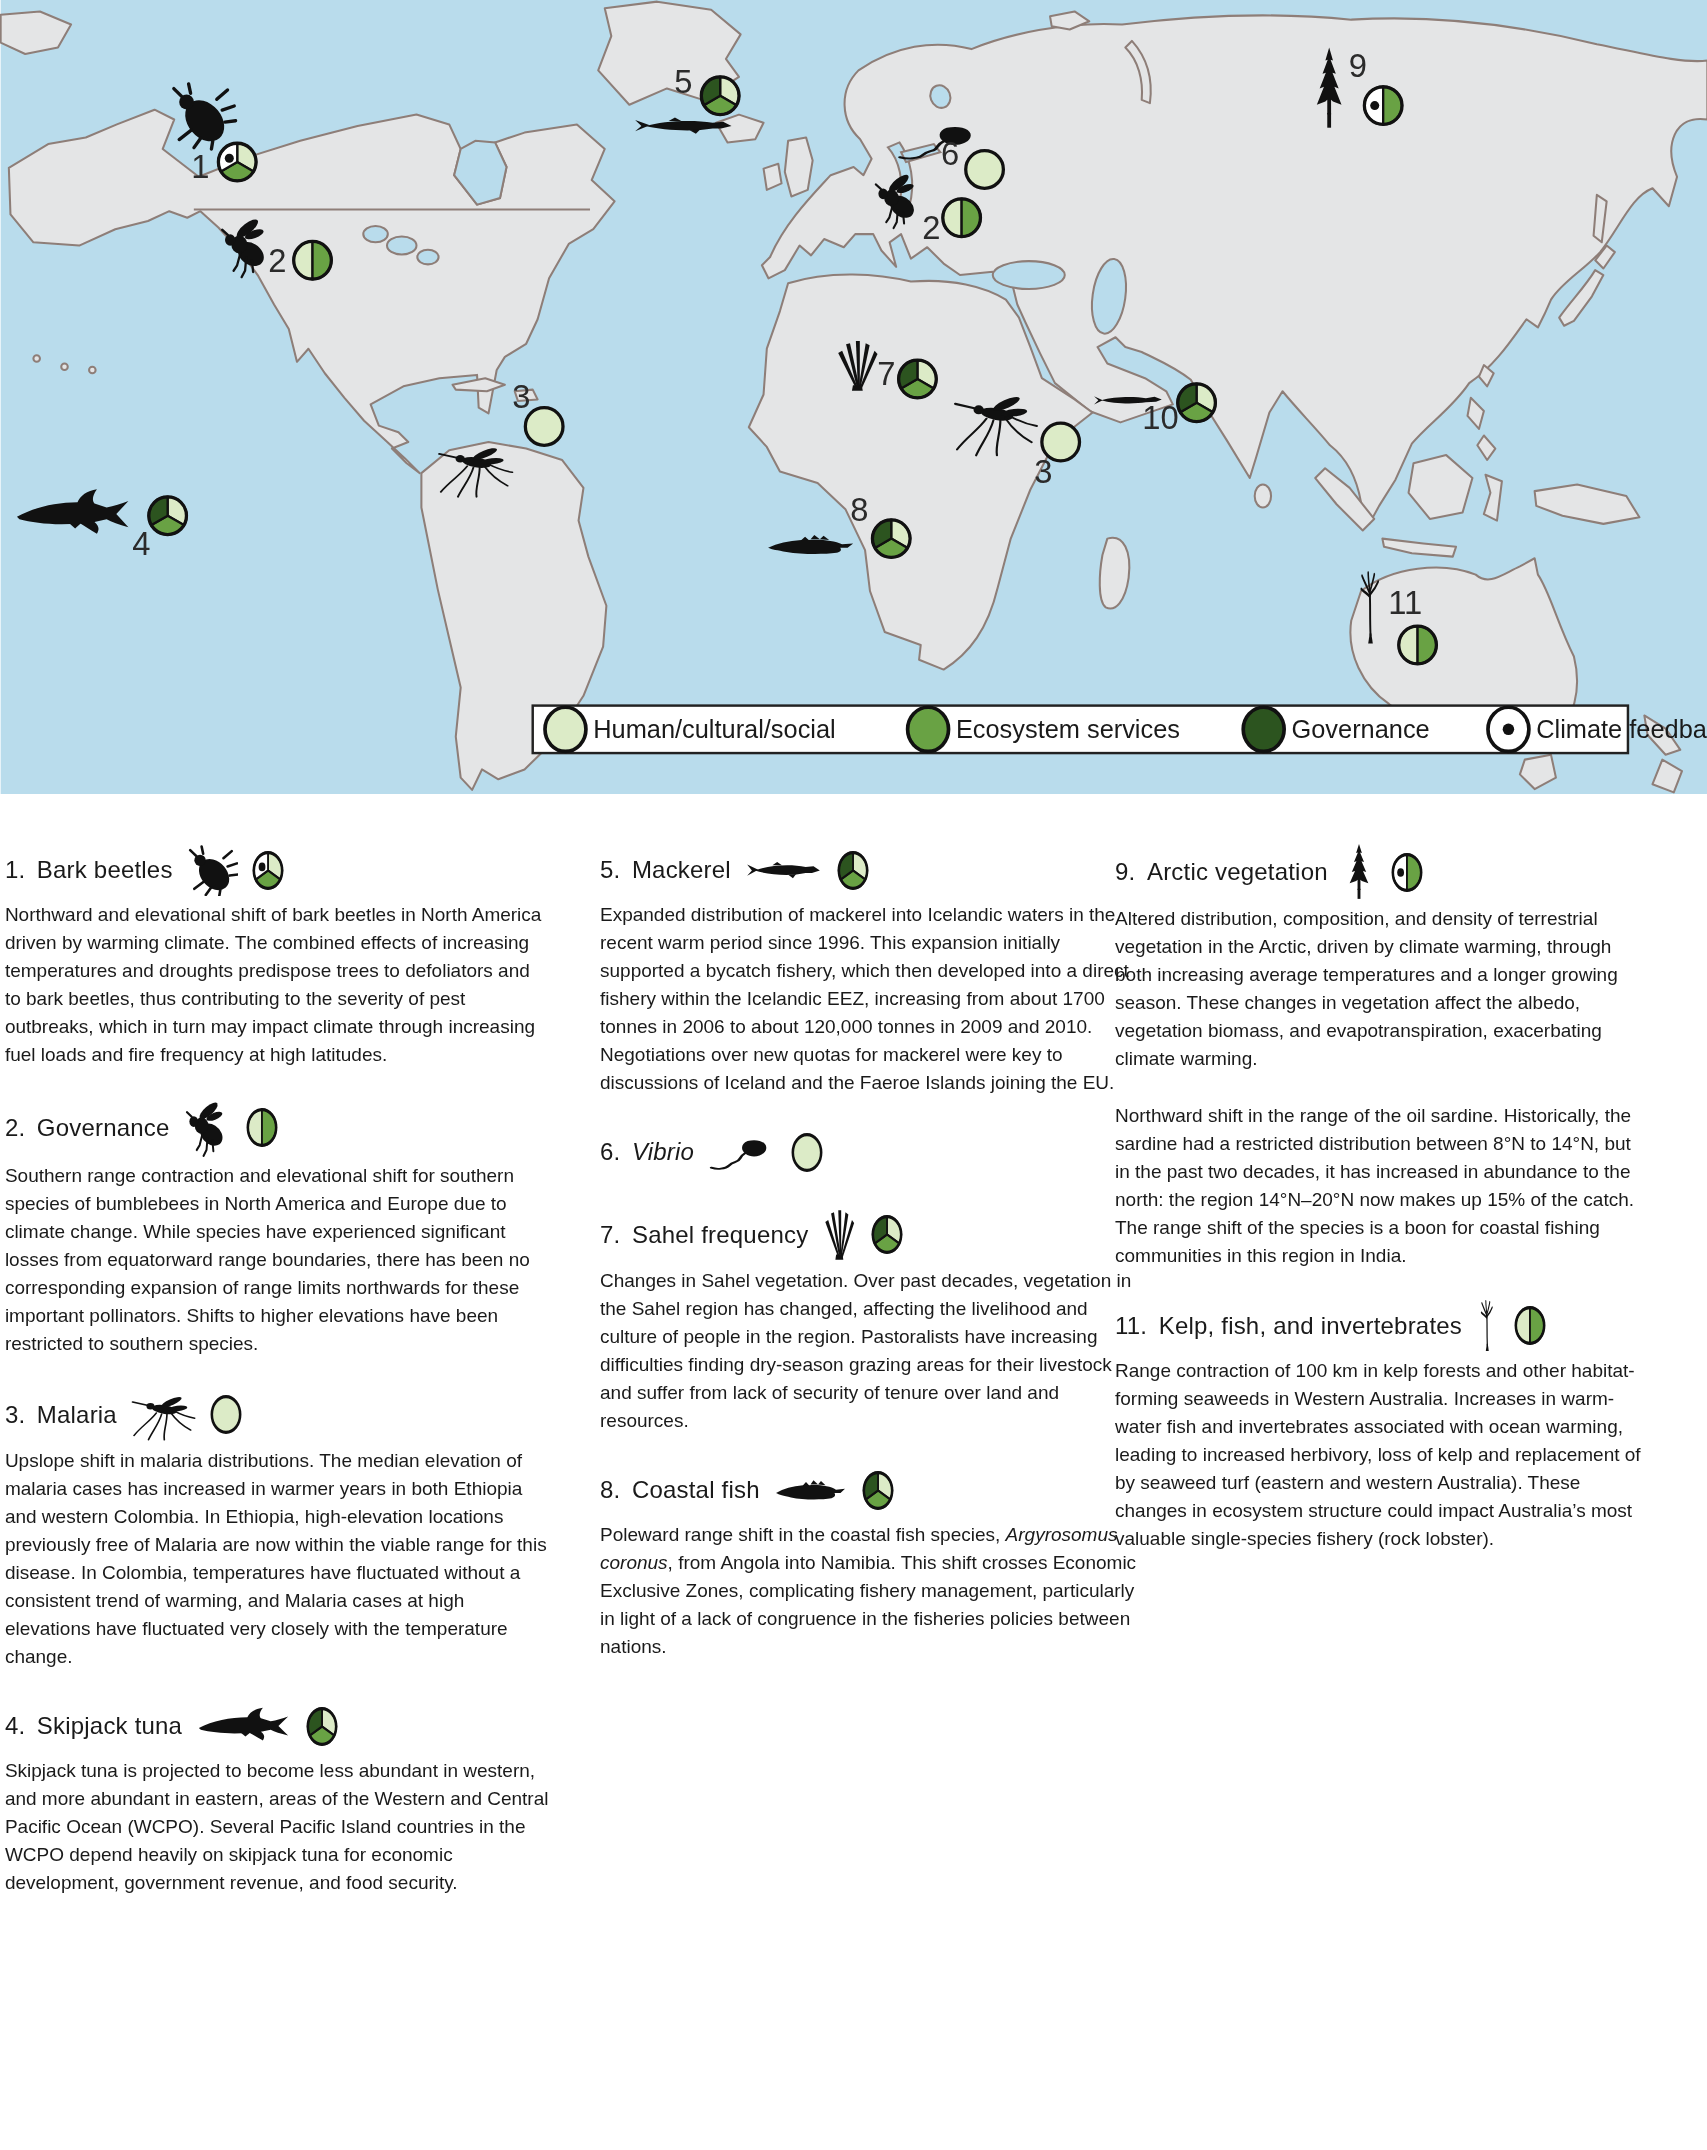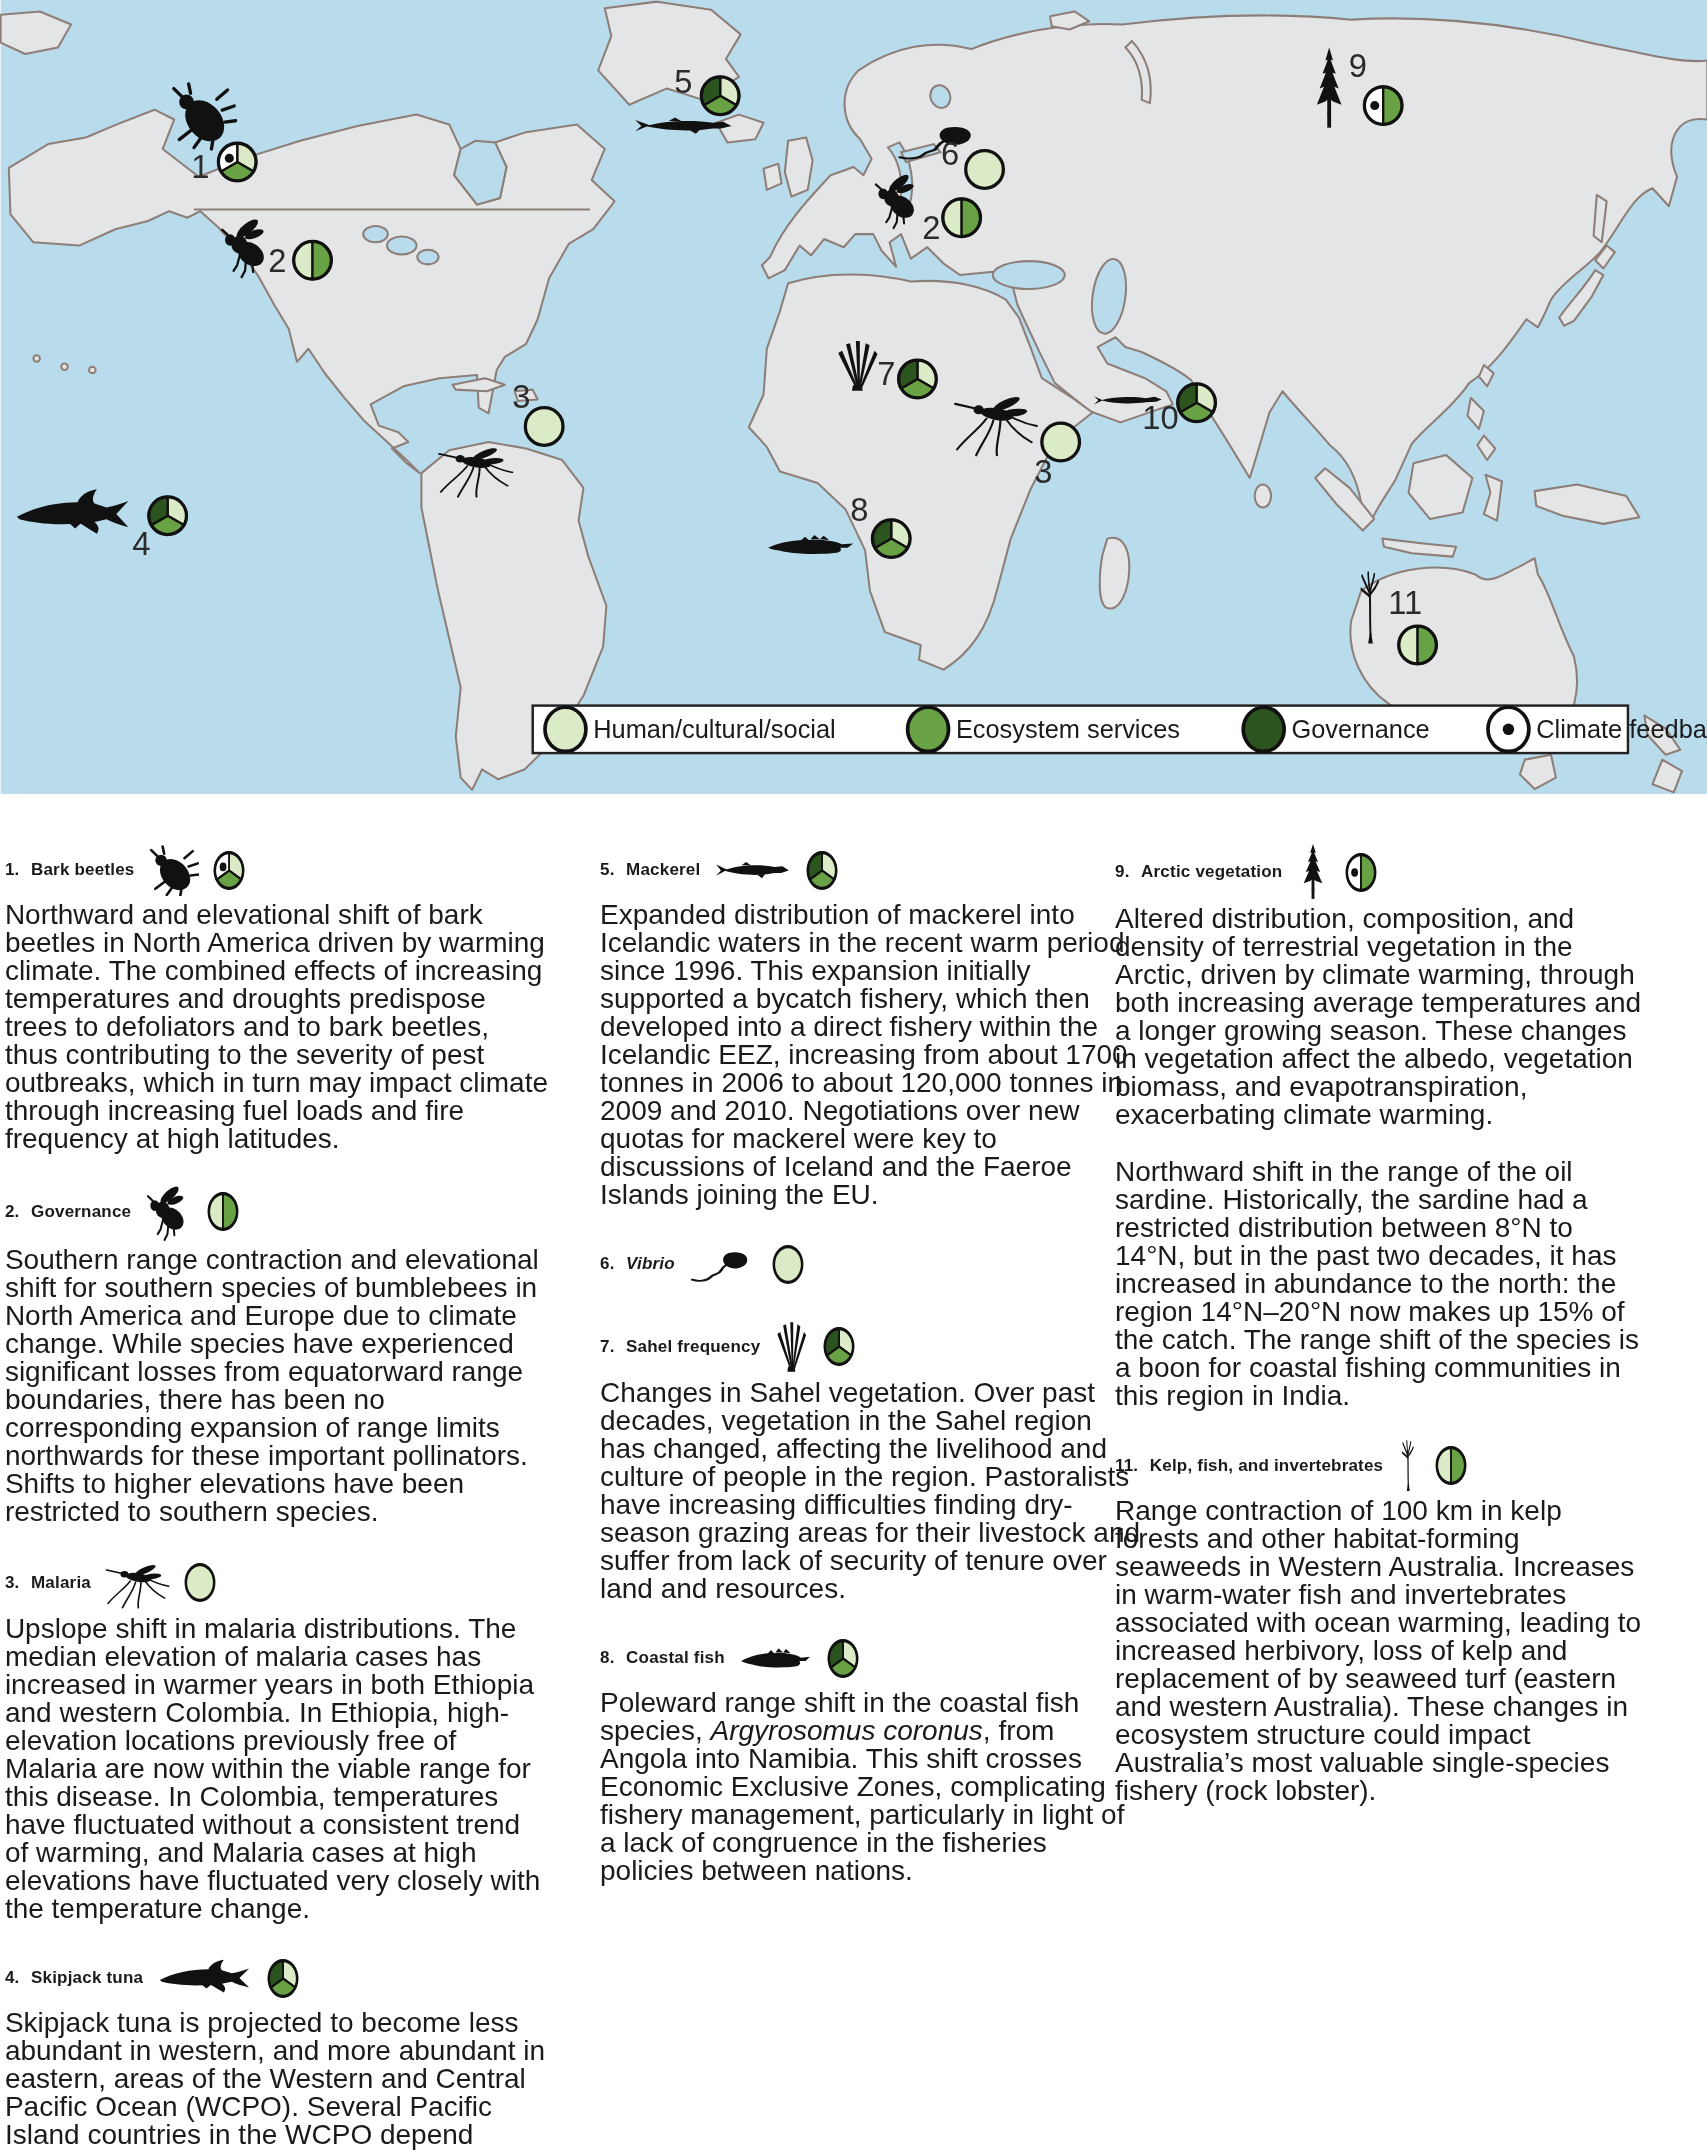--- a/index.html
+++ b/index.html
@@ -5,24 +5,24 @@
   html,body{margin:0;padding:0;background:#ffffff;}
   body{width:1708px;height:2151px;position:relative;font-family:"Liberation Sans","DejaVu Sans",sans-serif;color:#1a1a1a;overflow:hidden;}
   #map-wrap{position:absolute;left:0;top:0;width:1708px;height:794px;}
   #map-wrap svg{display:block;}
   .col{position:absolute;top:844px;}
   #col-1{left:4.9px;width:544px;}
   #col-2{left:600px;width:544px;}
   #col-3{left:1115px;width:534px;}
   .item{margin-bottom:29.5px;}
   .item-head{display:flex;align-items:center;gap:13px;min-height:52px;margin-bottom:4.9px;}
-  .item-title{font-size:17px;font-weight:bold;letter-spacing:0.2px;white-space:nowrap;}
+  .item-title{font-size:24px;font-weight:normal;letter-spacing:0.2px;white-space:nowrap;}
   .item-title .ttl-italic{font-style:italic;}
   .item-num{margin-right:11.5px;}
-  .item-desc{font-size:28px;line-height:28px;margin:4.9px 0 0 0;}
+  .item-desc{font-size:19px;line-height:28px;margin:4.9px 0 0 0;}
   .item-desc i{font-style:italic;}
   .head-icon{flex:0 0 auto;}
   .head-pie{flex:0 0 auto;}
 </style>
 </head>
 <body>
 
 <div id="map-wrap">
 <svg id="map-svg" width="1708" height="794" viewBox="0 0 2085 970" xmlns="http://www.w3.org/2000/svg">
   <rect id="sea" x="0" y="0" width="2085" height="970" fill="#b9dcec"></rect>

